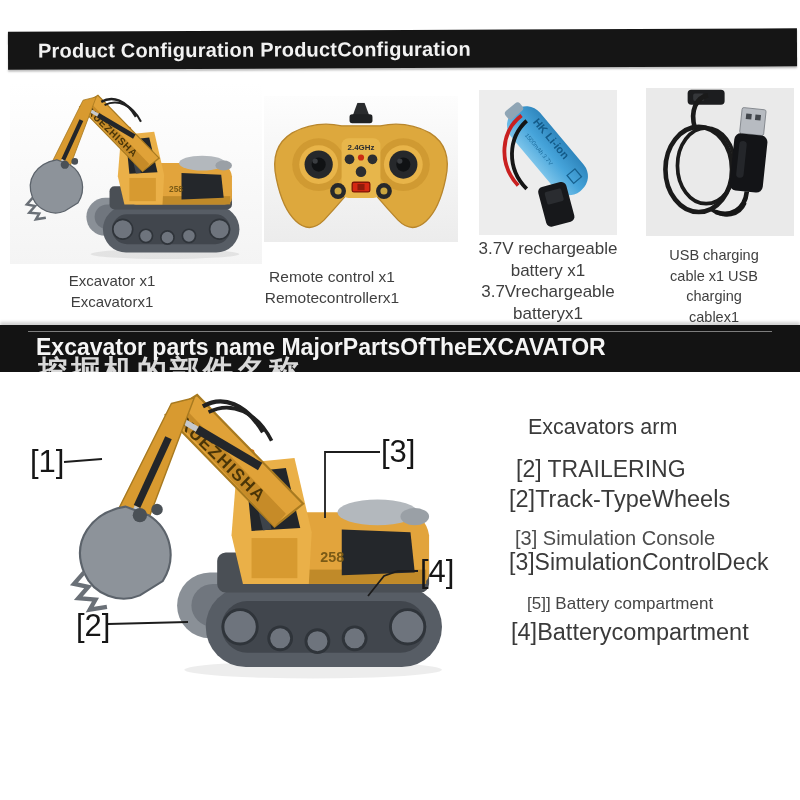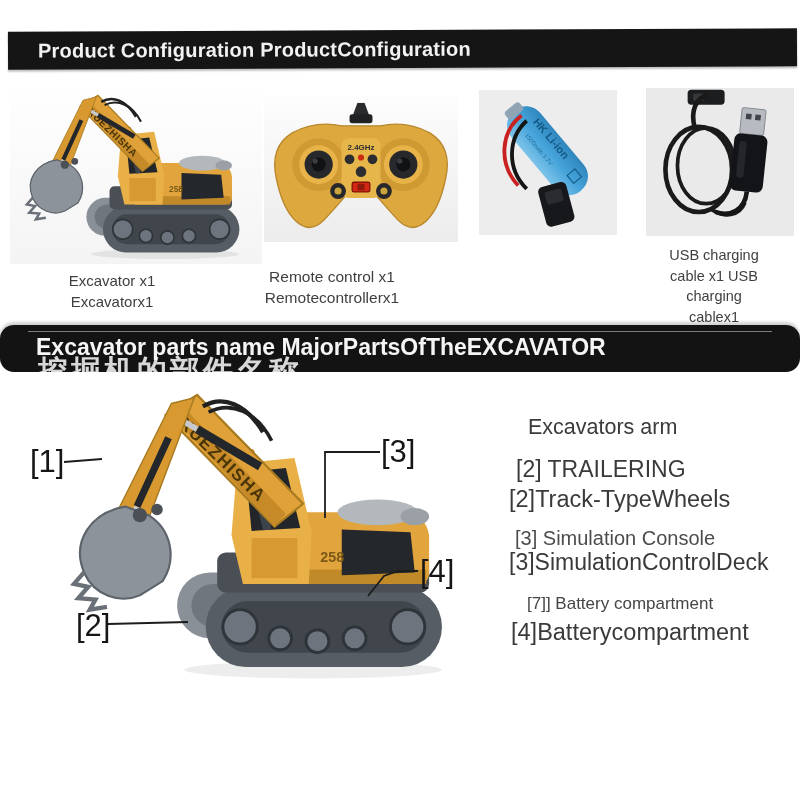--- a/index.html
+++ b/index.html
@@ -3,21 +3,21 @@
 <meta charset="utf-8">
 <style>
   html,body{margin:0;padding:0;background:#fff;}
   .page{position:relative;width:800px;height:800px;background:#ffffff;overflow:hidden;
         font-family:"Liberation Sans",sans-serif;color:#3a3a3a;}
   
   .bar1{position:absolute;left:8px;top:30px;width:789px;height:38px;background:#151515;
         transform:rotate(-0.25deg);display:flex;align-items:center;box-shadow:0 2px 2px rgba(0,0,0,0.25);}
   .bar1 span{color:#f2f2f2;font-size:20px;font-weight:600;margin-left:30px;letter-spacing:0.2px;white-space:nowrap;}
   .bar2{position:absolute;left:0;top:325px;width:800px;height:47px;background:#131313;overflow:hidden;
-        box-shadow:0 -3px 3px rgba(0,0,0,0.18);border-radius:14px;}
+        box-shadow:0 -3px 3px rgba(0,0,0,0.18);}
   .bar2 .thinline{position:absolute;left:28px;top:6px;width:744px;height:1px;background:rgba(255,255,255,0.45);}
   .bar2 .t-en{position:absolute;left:36px;top:9px;color:#f5f5f5;font-size:23px;font-weight:700;white-space:nowrap;z-index:2;}
   .bar2 .t-cn{position:absolute;left:38px;top:26px;color:#efefef;font-size:30px;font-weight:700;
               letter-spacing:3px;white-space:nowrap;z-index:1;opacity:0.9;}
   
   .photo{position:absolute;}
   .photo svg{width:100%;height:100%;display:block;}
   .ph-exc{left:10px;top:82px;width:252px;height:182px;background:linear-gradient(#ffffff,#f4f4f4);}
   .ph-remote{left:264px;top:96px;width:194px;height:146px;background:linear-gradient(#fdfdfd,#ececec);}
   .ph-batt{left:479px;top:90px;width:138px;height:145px;background:#ededed;}
@@ -185,20 +185,26 @@
   </div>
 
   <div class="plabel pl-exc">
     <div>Excavator x1</div>
     <div>Excavatorx1</div>
   </div>
   <div class="plabel pl-remote">
     <div>Remote control x1</div>
     <div>Remotecontrollerx1</div>
   </div>
+  <div class="plabel pl-batt">
+    <div>3.7V rechargeable</div>
+    <div>battery x1</div>
+    <div>3.7Vrechargeable</div>
+    <div>batteryx1</div>
+  </div>
   <div class="plabel pl-usb">
     <div>USB charging</div>
     <div>cable x1 USB</div>
     <div>charging</div>
     <div>cablex1</div>
   </div>
 
   <div class="bar2">
     <div class="thinline"></div>
     <div class="t-cn">挖掘机的部件名称</div>
@@ -221,16 +227,16 @@
     <div class="callout co-2">[2]</div>
     <div class="callout co-3">[3]</div>
     <div class="callout co-4">[4]</div>
   </div>
 
   <div class="pl-line pll-2">Excavators arm</div>
   <div class="pl-line pll-3">[2] TRAILERING</div>
   <div class="pl-line pll-4">[2]Track-TypeWheels</div>
   <div class="pl-line pll-5">[3] Simulation Console</div>
   <div class="pl-line pll-6">[3]SimulationControlDeck</div>
-  <div class="pl-line pll-7">[7]] Battery compartment</div>
+  <div class="pl-line pll-7">[5]] Battery compartment</div>
   <div class="pl-line pll-8">[4]Batterycompartment</div>
 
 </div>
 
 </body></html>

